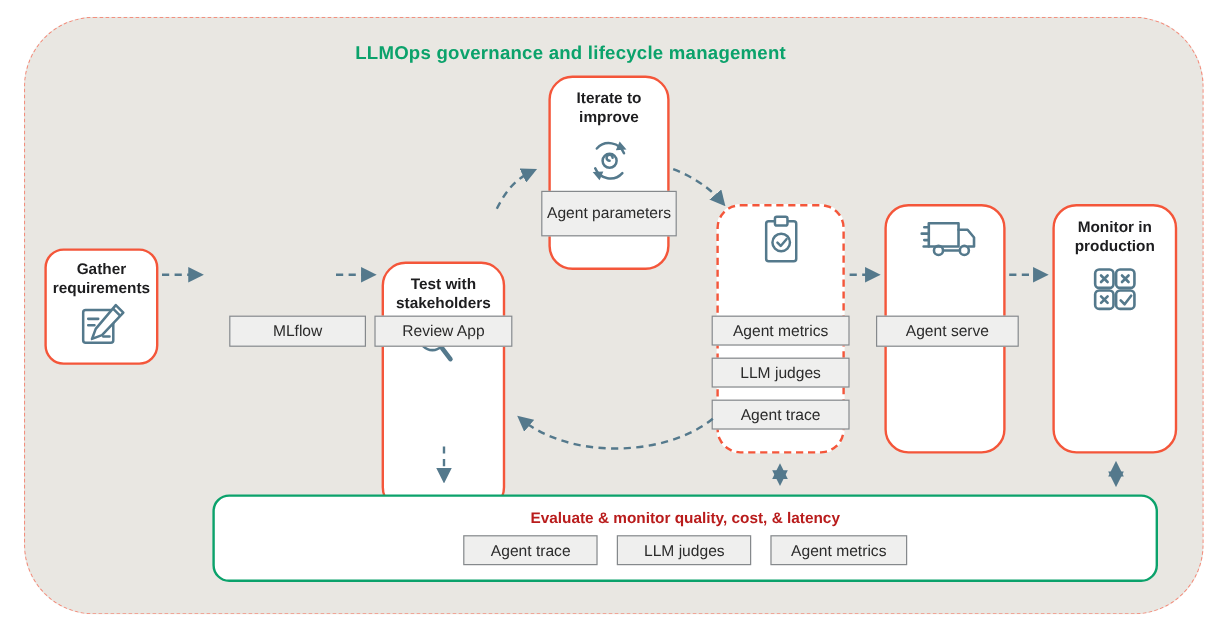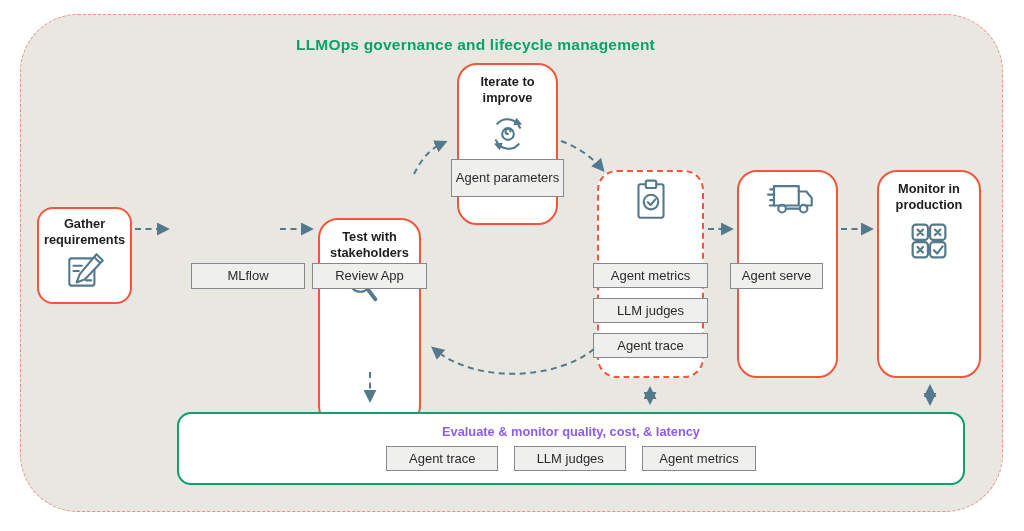--- a/index.html
+++ b/index.html
@@ -40,28 +40,28 @@
     position:absolute;background:#efefee;border:1px solid #85898c;
     box-sizing:border-box;display:flex;align-items:center;justify-content:center;
     font-size:13px;color:#2b2b2b;text-align:center;line-height:1.2;z-index:5;
   }
   #chip-mlflow {left:170px;top:263px;width:114px;height:26px;margin-left:21px;}
   #chip-review {left:312px;top:263px;width:115px;height:26px;}
   #chip-params {left:451px;top:159px;width:113px;height:38px;}
   #chip-metrics{left:593px;top:263px;width:115px;height:25px;}
   #chip-judges {left:593px;top:298px;width:115px;height:25px;}
   #chip-trace  {left:593px;top:333px;width:115px;height:25px;}
-  #chip-serve  {left:730px;top:263px;width:93px;height:26px;}
+  #chip-serve  {left:730px;top:263px;width:119px;height:26px;}
 
   .eval-bar{
     position:absolute;left:177px;top:412px;width:788px;height:73px;
     background:#ffffff;border:2px solid #0ba26b;border-radius:14px;
     box-sizing:border-box;text-align:center;
   }
-  .eval-title{margin-top:10px;font-size:12.8px;font-weight:bold;color:#8b5cf6;}
+  .eval-title{margin-top:10px;font-size:12.8px;font-weight:bold;color:#b91c1c;}
   .eval-chips{margin-top:7px;display:flex;justify-content:center;gap:16px;}
   .eval-chips .echip{
     position:static;background:#efefee;border:1px solid #85898c;
     font-size:13px;color:#2b2b2b;padding:4px 16px;min-width:78px;
     display:inline-flex;align-items:center;justify-content:center;
   }
 
   #arrows{position:absolute;left:0;top:0;pointer-events:none;z-index:8;}
   svg .ink{stroke:#54798c;}
 </style>

